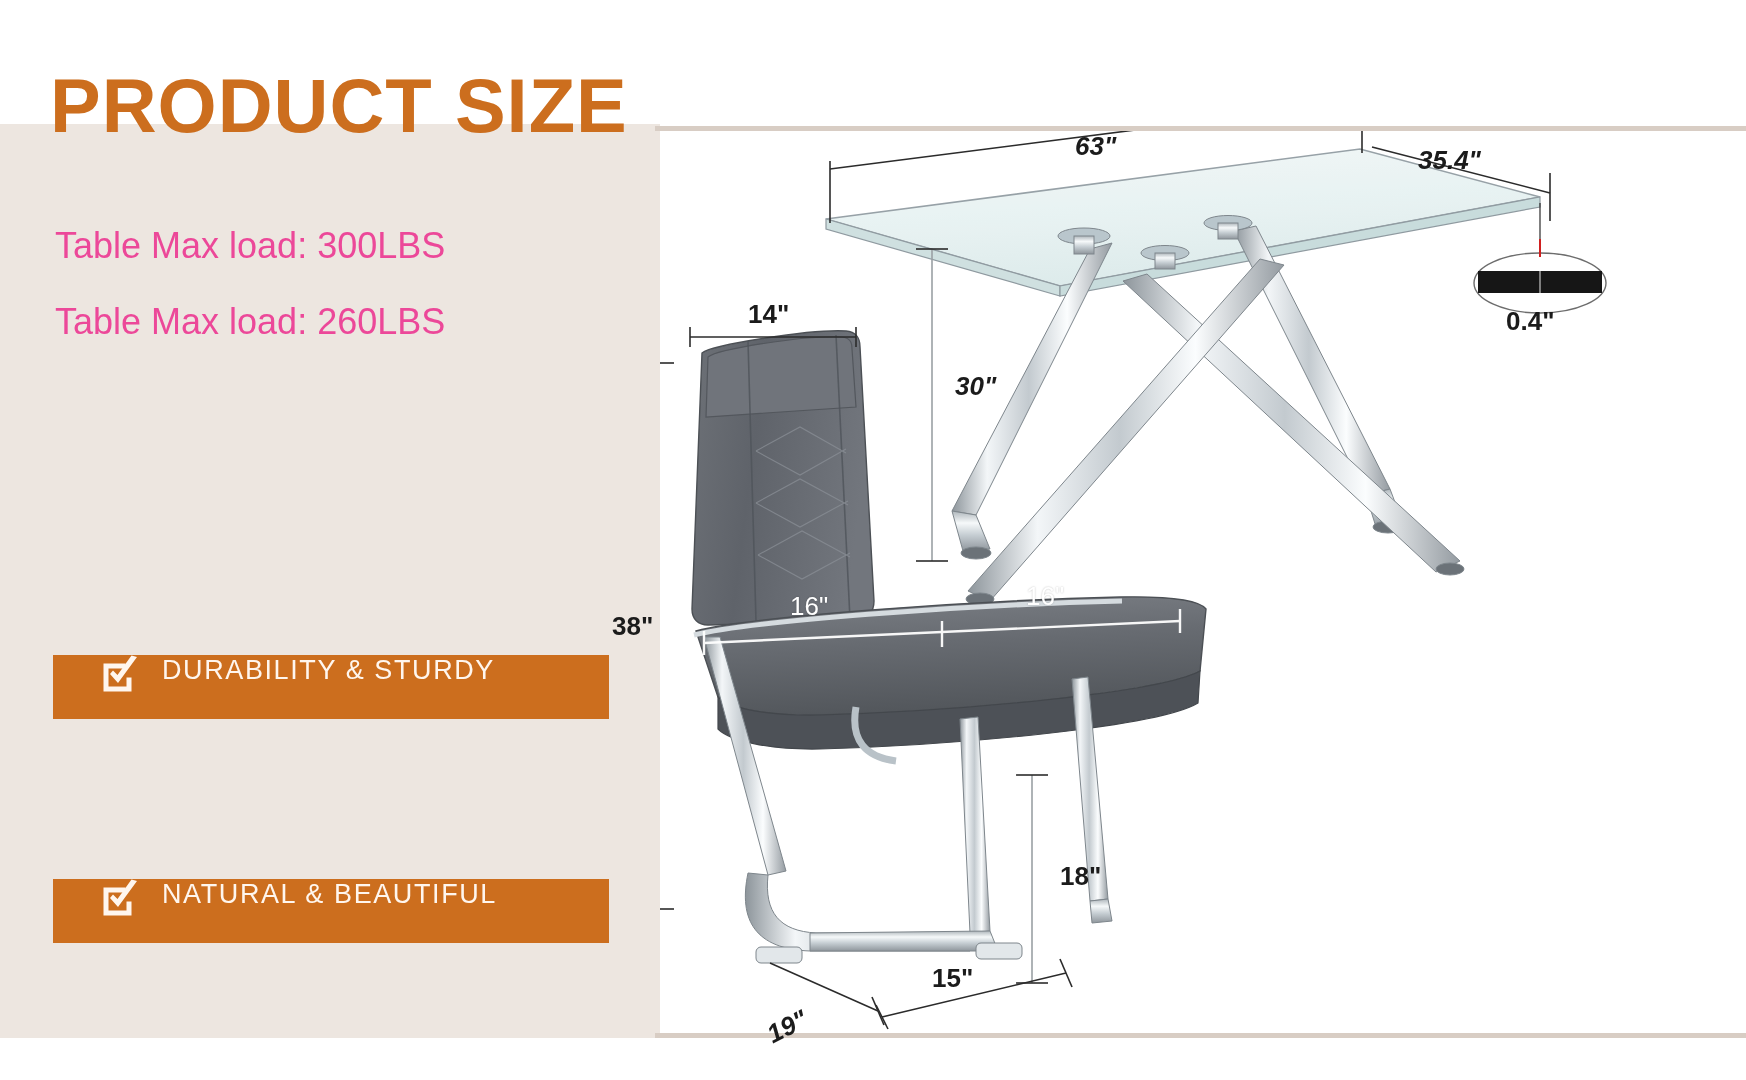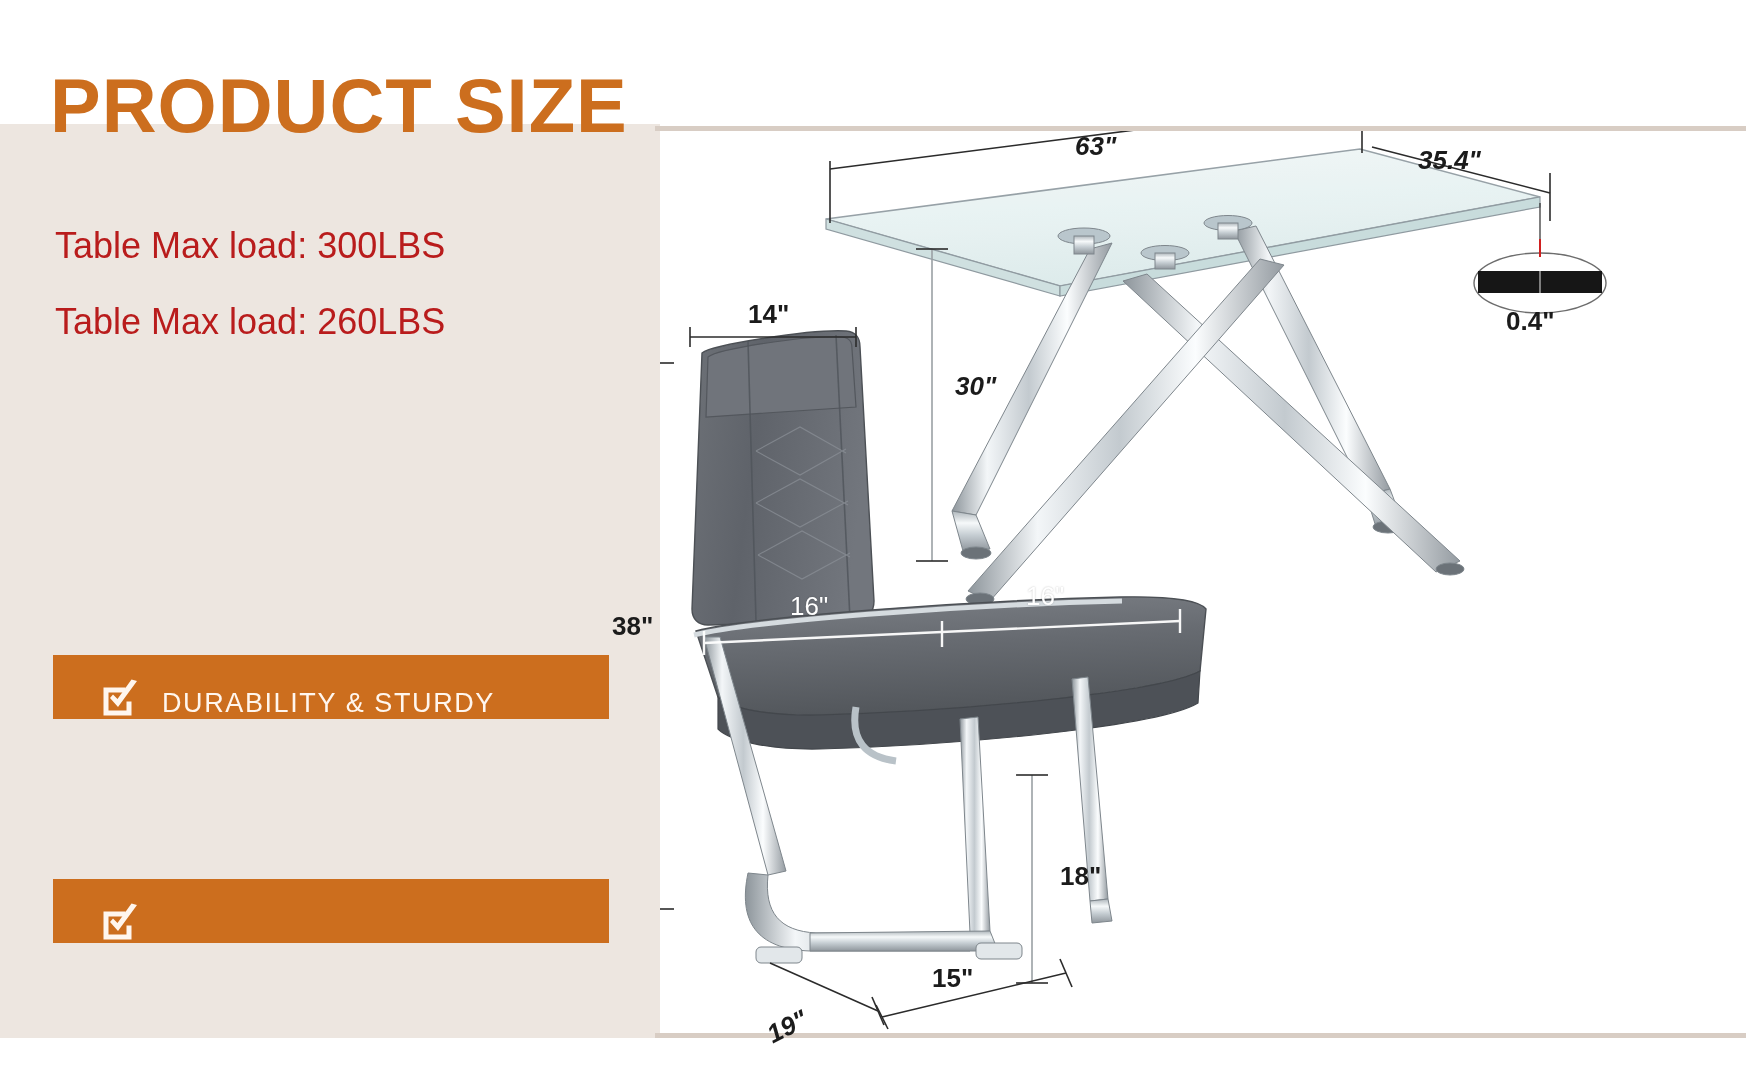--- a/index.html
+++ b/index.html
@@ -32,29 +32,29 @@
   
   .title{
     position:absolute;left:50px;top:68px;
     font-size:76px;font-weight:700;letter-spacing:1px;
     color:#CC6E1E;line-height:1;white-space:nowrap;
   }
 
   
   .load-line{
     position:absolute;left:55px;
-    font-size:36px;color:#b91c1c;font-weight:400;white-space:nowrap;
+    font-size:36px;color:#ec4899;font-weight:400;white-space:nowrap;
   }
   .load-1{top:225px;}
   .load-2{top:301px;}
 
   
   .feature-bar{
     position:absolute;left:53px;width:556px;height:64px;
-    background:#CC6E1E;display:flex;align-items:flex-end;
+    background:#CC6E1E;display:flex;align-items:flex-start;
   }
   .fb-1{top:655px;}
   .fb-2{top:767px;}
   .fb-3{top:879px;}
   .feature-label{
     color:#FFF6EE;font-size:27px;letter-spacing:1.6px;white-space:nowrap;
   }
   .check-box-icon{
     width:40px;height:40px;margin-left:47px;margin-right:22px;
     position:relative;flex:0 0 auto;
@@ -99,20 +99,21 @@
   </div>
 
 
   <div class="feature-bar fb-3">
     <span class="check-box-icon">
       <svg viewBox="0 0 40 40">
         <path d="M3.5 8.5 h22 v5 h-17 v18 h18 v-9 h5 v14 h-28 z" fill="#FFF6EE"></path>
         <path d="M10 19 L18 28 L37 2 L31.5 0.5 L17.5 20 L13 15.5 Z" fill="#FFF6EE"></path>
       </svg>
     </span>
+    <span class="feature-label">NATURAL &amp; BEAUTIFUL</span>
   </div>
 
   <div class="illus">
     <svg viewBox="0 0 1086 902" xmlns="http://www.w3.org/2000/svg">
       <defs>
         <linearGradient id="glassG" x1="0" y1="0" x2="0.3" y2="1">
           <stop offset="0%" stop-color="#f2f8f8"></stop>
           <stop offset="55%" stop-color="#e6f1f1"></stop>
           <stop offset="100%" stop-color="#dbeaea"></stop>
         </linearGradient>

